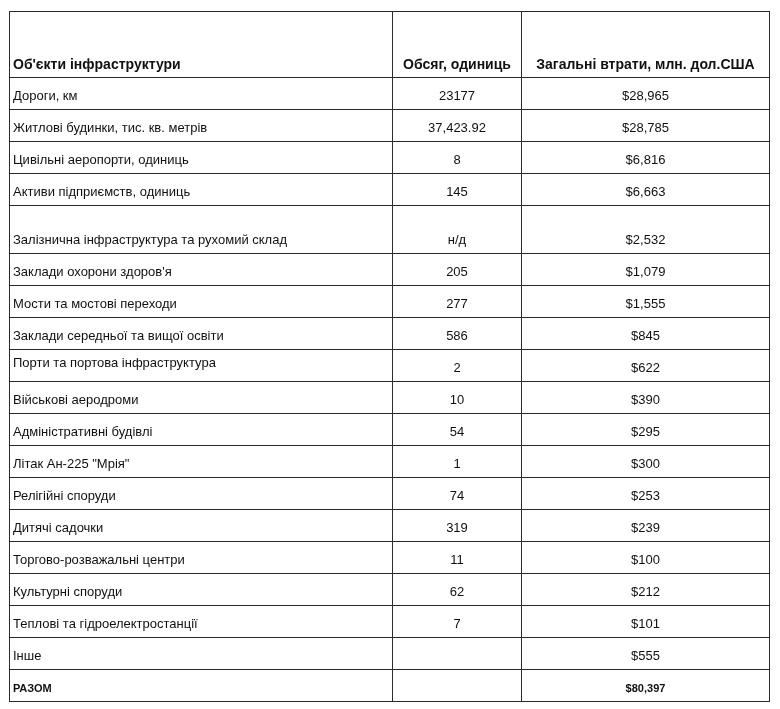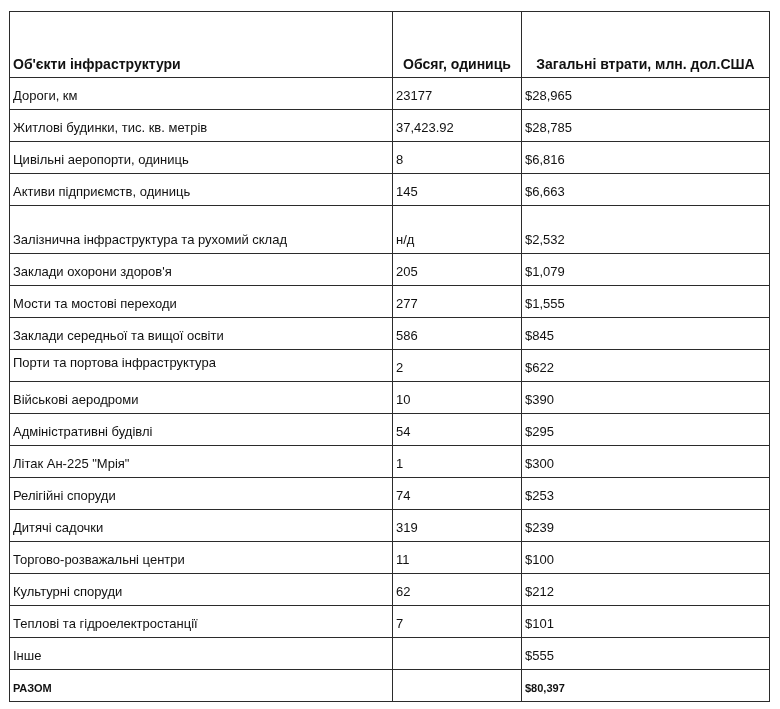--- a/index.html
+++ b/index.html
@@ -10,21 +10,21 @@
   table.sheet td { border: 1.5px solid #2b2b2b; padding: 0 3px 4px 3px; vertical-align: bottom;
                    font-size: 13px; line-height: 18px; white-space: nowrap; overflow: hidden; }
   col.c1 { width: 383px; }
   col.c2 { width: 129px; }
   col.c3 { width: 248px; }
   tr.hdr td { height: 61px; font-weight: bold; font-size: 14px; padding-bottom: 4px; }
   tr.hdr td.h2, tr.hdr td.h3 { text-align: center; }
   tr.row td { height: 27px; }
   tr.row.tall td { height: 43px; }
   tr.row.top td.name { vertical-align: top; padding-top: 4px; padding-bottom: 0; }
-  td.num { text-align: left; }
+  td.num { text-align: center; }
   tr.total td { font-weight: bold; font-size: 11px; }
 </style>
 </head>
 <body>
 
 <table class="sheet">
   <colgroup>
       <col class="c1">
       <col class="c2">
       <col class="c3">

